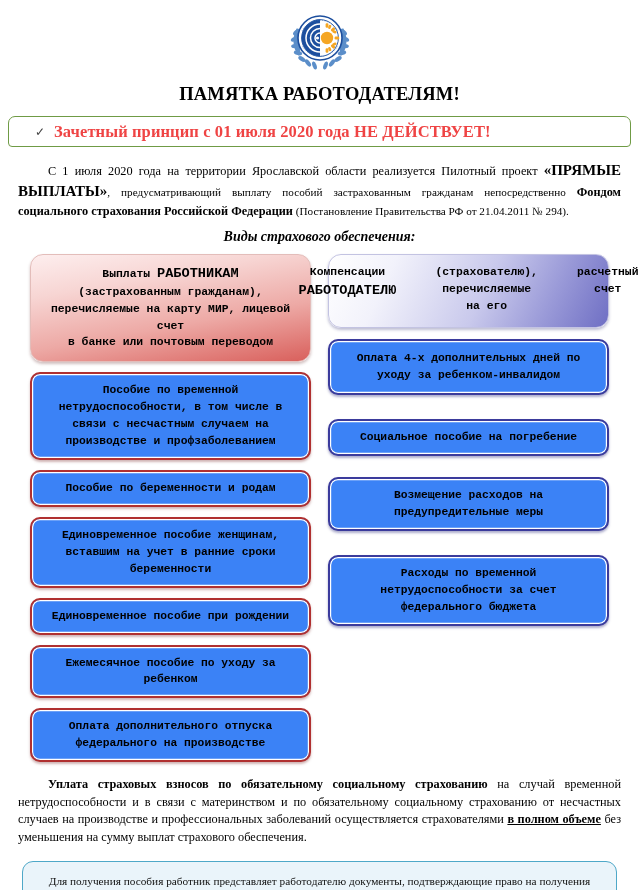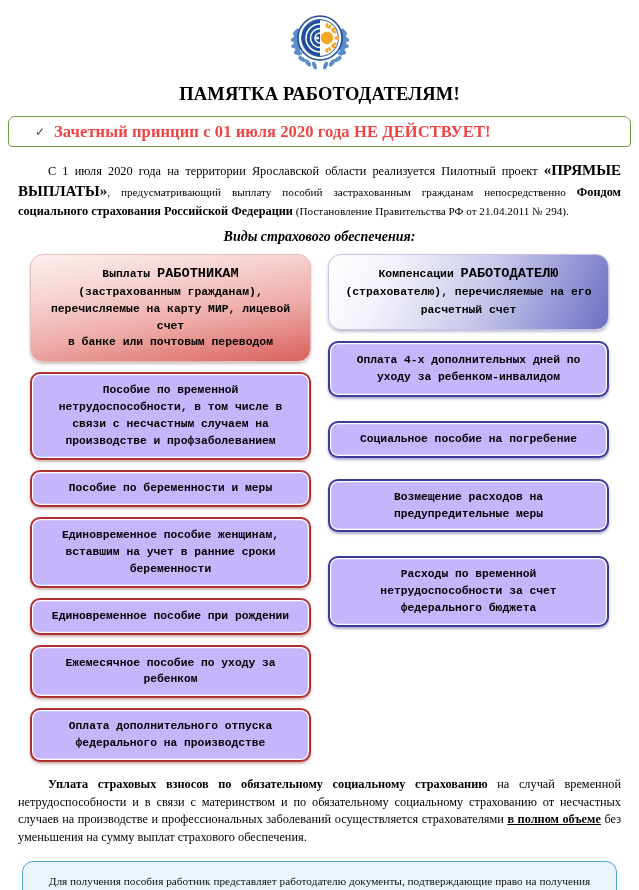--- a/index.html
+++ b/index.html
@@ -131,35 +131,35 @@
   .hdr-blue {
     border-radius: 13px;
     background: linear-gradient(115deg, #ffffff 0%, #f2f2fb 22%, #c9c9ec 55%, #9a9ad8 78%, #6f6fc4 100%);
     border: 1px solid #c3c3e2;
     box-shadow: 0 2px 3px rgba(40,40,110,.3);
     padding: 9px 10px 10px 10px;
     text-align: center;
     box-sizing: border-box;
     min-height: 74px;
     display: flex;
-    flex-direction: column;
     justify-content: center;
+    gap: 39px;
   }
   .hdr-blue .l {
     font-size: 11.4px;
     font-weight: bold;
     line-height: 1.5;
   }
   .hdr-blue .l .big { font-size: 13.6px; }
 
   
   .item {
     margin-top: 10px;
     border-radius: 10px;
-    background: #c4b5fd;
+    background: #3b82f6;
     text-align: center;
     box-sizing: border-box;
     padding: 8px 7px;
     display: flex;
     flex-direction: column;
     justify-content: center;
   }
   .item .l {
     font-size: 11.3px;
     font-weight: bold;
@@ -288,21 +288,21 @@
         <div class="l"><span>Выплаты </span><span class="big">РАБОТНИКАМ</span></div>
         <div class="l">(застрахованным  гражданам),</div>
         <div class="l">перечисляемые на карту МИР, лицевой счет</div>
         <div class="l">в банке или почтовым переводом</div>
       </div>
 
       <div class="item item-red" style="min-height:60px">
         <div class="l">Пособие по временной нетрудоспособности, в том числе в связи с несчастным случаем на производстве и профзаболеванием</div>
       </div>
       <div class="item item-red" style="min-height:26px">
-        <div class="l">Пособие по беременности и меры</div>
+        <div class="l">Пособие по беременности и родам</div>
       </div>
       <div class="item item-red" style="min-height:58px">
         <div class="l">Единовременное пособие женщинам, вставшим на учет в ранние сроки беременности</div>
       </div>
       <div class="item item-red" style="min-height:26px">
         <div class="l">Единовременное пособие при рождении</div>
       </div>
       <div class="item item-red" style="min-height:26px">
         <div class="l">Ежемесячное пособие по уходу за ребенком</div>
       </div>

